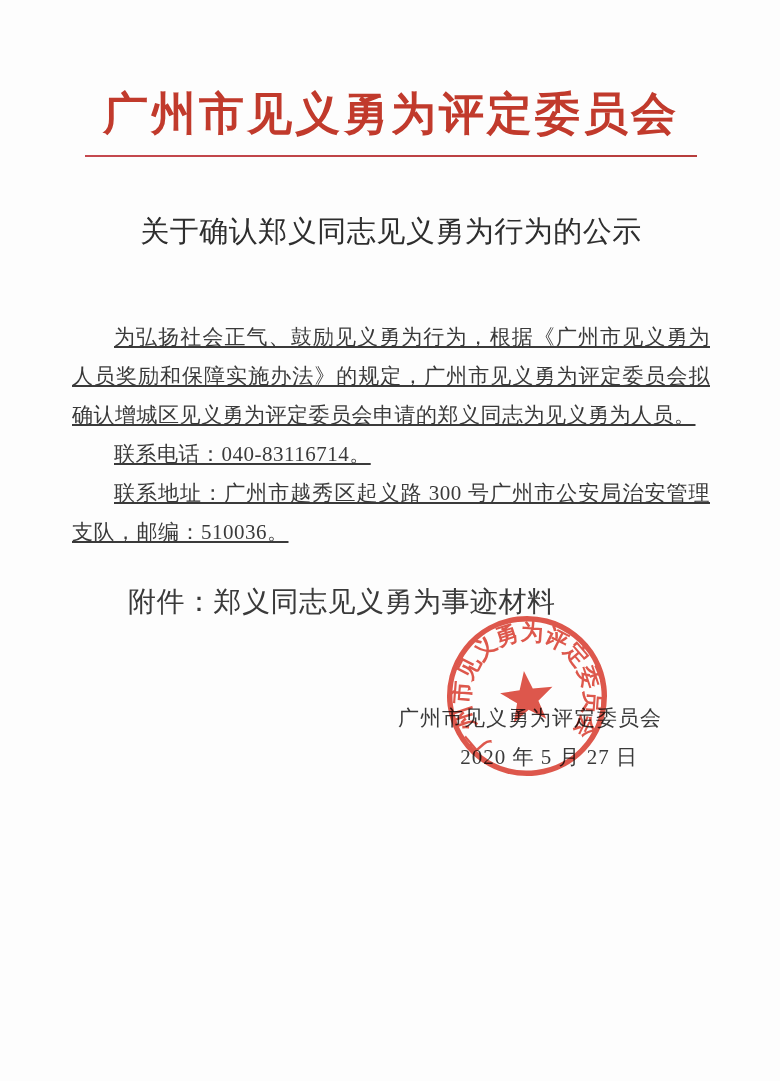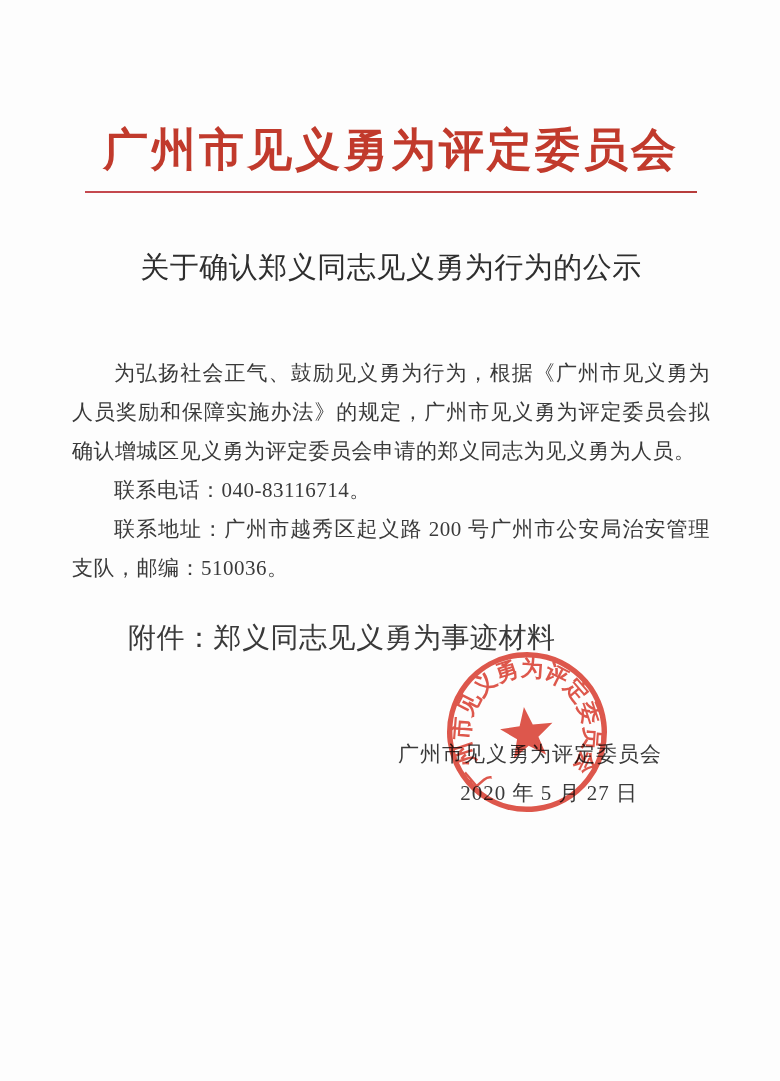--- a/index.html
+++ b/index.html
@@ -6,21 +6,21 @@
   html, body { width: 780px; height: 1081px; background: #fdfdfd; }
   body {
     font-family: "Liberation Serif", serif;
     color: #3a3a3a;
     position: relative;
     overflow: hidden;
   }
   .page {
     width: 780px;
     height: 970px;
-    padding: 119px 70px 0 72px;
+    padding: 83px 70px 0 72px;
     position: relative;
   }
   
   .org-title {
     text-align: center;
     font-size: 45px;
     font-weight: bold;
     color: #c13a2c;
     letter-spacing: 3px;
     line-height: 62px;
@@ -43,20 +43,21 @@
   }
   .body-text {
     margin-top: 66px;
     font-size: 21px;
     line-height: 39px;
     text-align: justify;
   }
   .body-text p {
     text-indent: 2em;
     letter-spacing: 0.5px;
+    text-decoration: underline;
   }
   .attachment {
     margin-top: 30px;
     font-size: 28px;
     line-height: 39px;
     text-indent: 2em;
     letter-spacing: 0.5px;
   }
   .sign-area {
     position: relative;
@@ -98,21 +99,21 @@
 
   <div class="org-title">广州市见义勇为评定委员会</div>
 
   <div class="header-divider"></div>
 
   <div class="doc-title">关于确认郑义同志见义勇为行为的公示</div>
 
   <div class="body-text">
     <p>为弘扬社会正气、鼓励见义勇为行为，根据《广州市见义勇为人员奖励和保障实施办法》的规定，广州市见义勇为评定委员会拟确认增城区见义勇为评定委员会申请的郑义同志为见义勇为人员。</p>
     <p>联系电话：040-83116714。</p>
-    <p>联系地址：广州市越秀区起义路 200 号广州市公安局治安管理支队，邮编：510036。</p>
+    <p>联系地址：广州市越秀区起义路 300 号广州市公安局治安管理支队，邮编：510036。</p>
   </div>
 
   <div class="attachment">附件：郑义同志见义勇为事迹材料</div>
 
   <div class="sign-area">
 
     <div class="sign-org">广州市见义勇为评定委员会</div>
 
     <div class="sign-date">2020 年 5 月 27 日</div>
 

